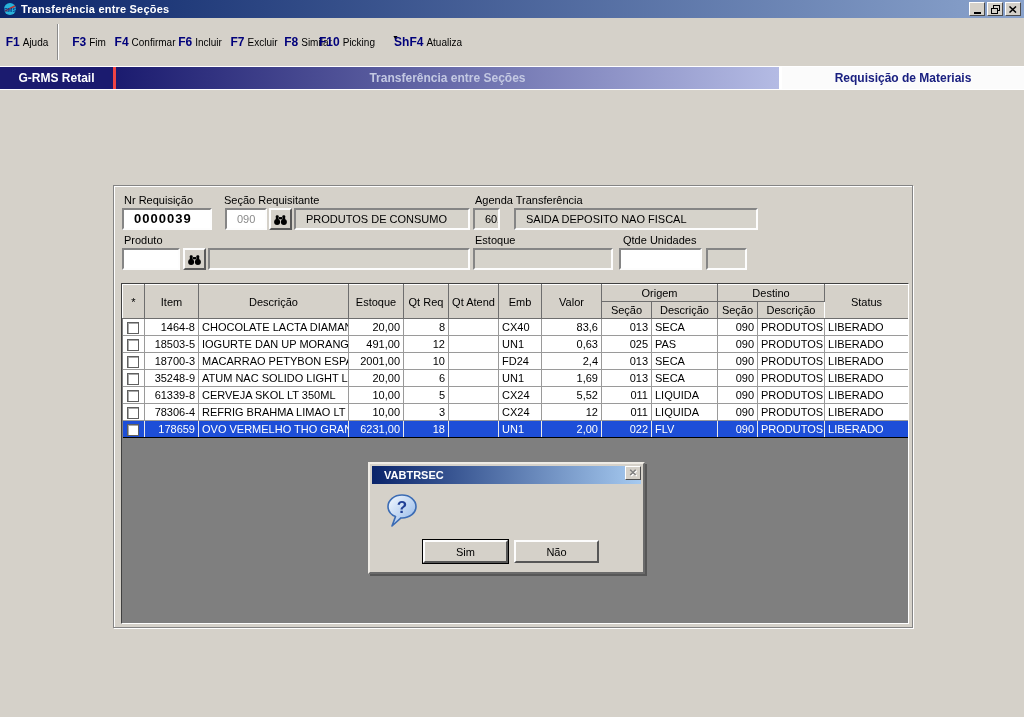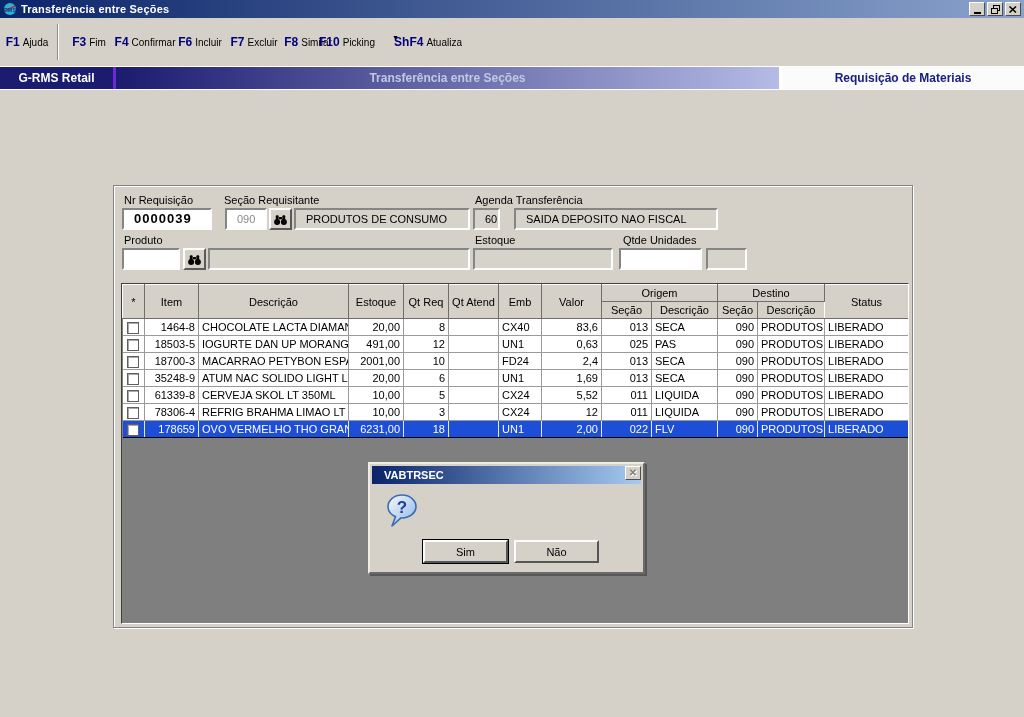--- a/index.html
+++ b/index.html
@@ -23,21 +23,21 @@
   .tb-key { color:#00007b; font-weight:bold; font-size:12px; }
   .tb-label { color:#000; font-size:10px; }
   .tb-divider { position:absolute; left:57px; top:6px; height:36px; width:2px;
     border-left:1px solid #8b8b8b; border-right:1px solid #fff; }
   .tb-arrow { position:absolute; left:392px; top:16px; font-size:7px; color:#000; }
 
   
   .tabstrip { position:absolute; left:0; top:66px; width:1024px; height:24px;
     border-top:1px solid #fff; border-bottom:1px solid #fff; display:flex; }
   .tab-app { width:116px; background:#1b1b6f; color:#fff; font-weight:bold; font-size:12px;
-    display:flex; align-items:center; justify-content:center; border-right:3px solid #6d28d9; }
+    display:flex; align-items:center; justify-content:center; border-right:3px solid #ef4444; }
   .tab-current { flex:1; background:linear-gradient(to right,#1b1b6f,#b4bbe4);
     color:#c3c8e2; font-weight:bold; font-size:12px; display:flex; align-items:center; justify-content:center; }
   .tab-next { width:245px; background:#fbfbfb; color:#1a2080; font-weight:bold; font-size:12px;
     display:flex; align-items:center; justify-content:center; border-left:3px solid #fff; }
 
   
   .panel { position:absolute; left:113px; top:185px; width:800px; height:443px;
     background:#d5d1c9; border:1px solid #848484;
     box-shadow:inset 1px 1px 0 #ffffff, 1px 1px 0 #ffffff; }
   .lbl { position:absolute; font-size:11px; color:#000; white-space:nowrap; }
@@ -168,21 +168,21 @@
           <rect x="3" y="3.5" width="3" height="6" rx="1"></rect>
             <rect x="10" y="3.5" width="3" height="6" rx="1"></rect>
           <rect x="6.4" y="5.4" width="3.2" height="2.4"></rect>
           <circle cx="4.4" cy="10.6" r="3.2"></circle>
             <circle cx="11.6" cy="10.6" r="3.2"></circle>
         </g>
       </svg>
     </div>
     <div class="fld" style="left:180px;top:22px;width:176px;">PRODUTOS DE CONSUMO</div>
     <div class="fld" style="left:359px;top:22px;width:27px;">602</div>
-    <div class="fld" style="left:400px;top:22px;width:204px;">SAIDA DEPOSITO NAO FISCAL</div>
+    <div class="fld" style="left:400px;top:22px;width:244px;">SAIDA DEPOSITO NAO FISCAL</div>
 
     <div class="lbl" style="left:10px;top:48px;">Produto</div>
     <div class="lbl" style="left:361px;top:48px;">Estoque</div>
     <div class="lbl" style="left:509px;top:48px;">Qtde Unidades</div>
 
     <div class="fld white" style="left:8px;top:62px;width:58px;"></div>
     <div class="lookup-btn" style="left:69px;top:62px;">
       <svg width="15" height="15" viewBox="0 0 16 16">
         <g fill="#000">
           <rect x="3" y="3.5" width="3" height="6" rx="1"></rect>

